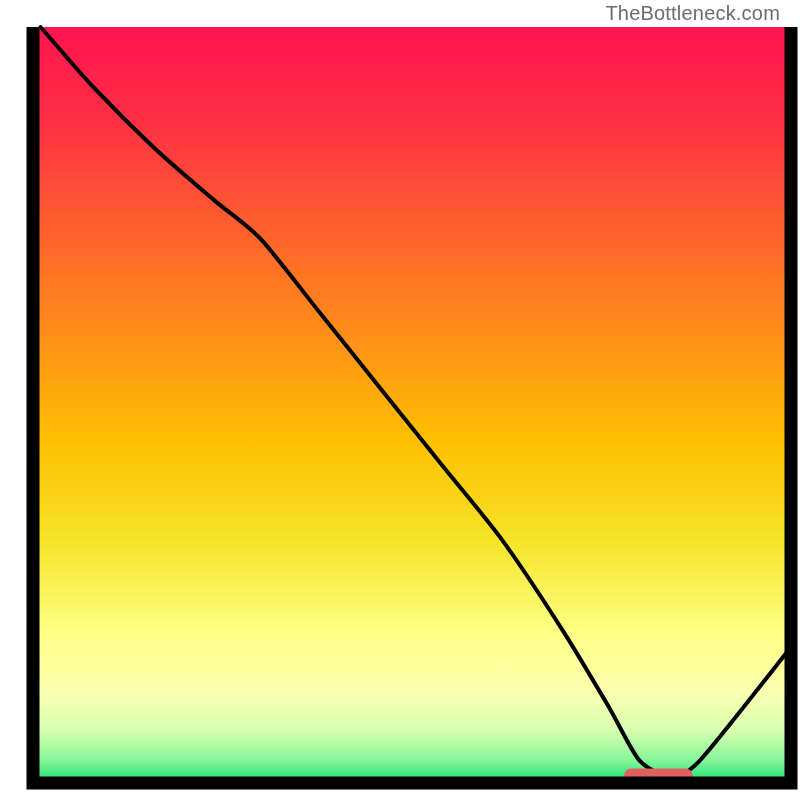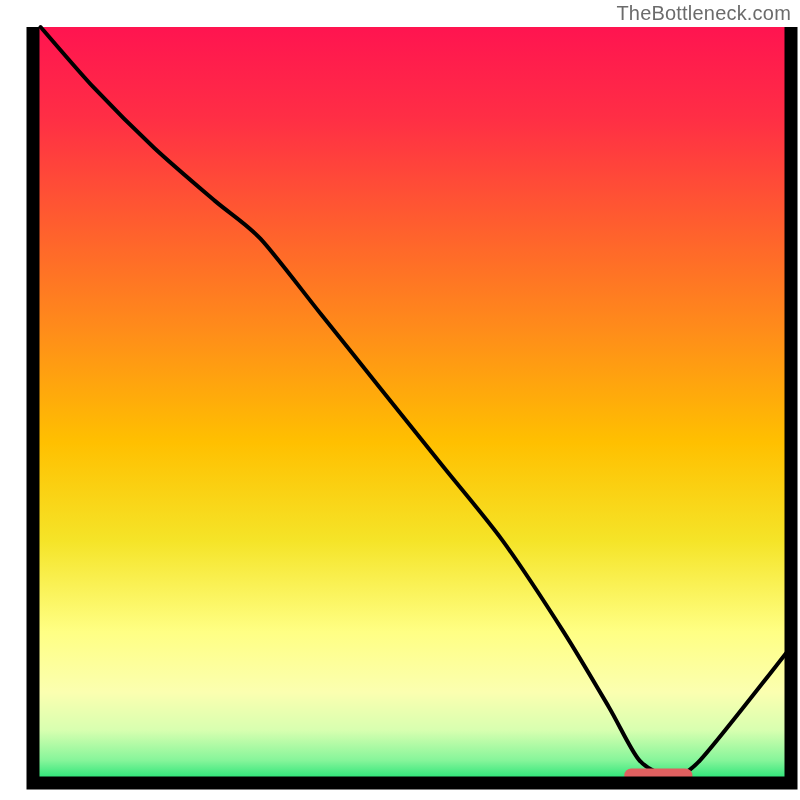--- a/index.html
+++ b/index.html
@@ -11,21 +11,21 @@
     font-family: Arial, Helvetica, sans-serif;
   }
   .stage {
     position: relative;
     width: 800px;
     height: 800px;
   }
   .watermark {
     position: absolute;
     top: 2px;
-    right: 9px;
+    right: 20px;
     color: #6b6b6b;
     font-size: 20px;
     font-weight: 500;
     letter-spacing: 0.2px;
   }
   svg {
     display: block;
   }
 </style>
 </head>

